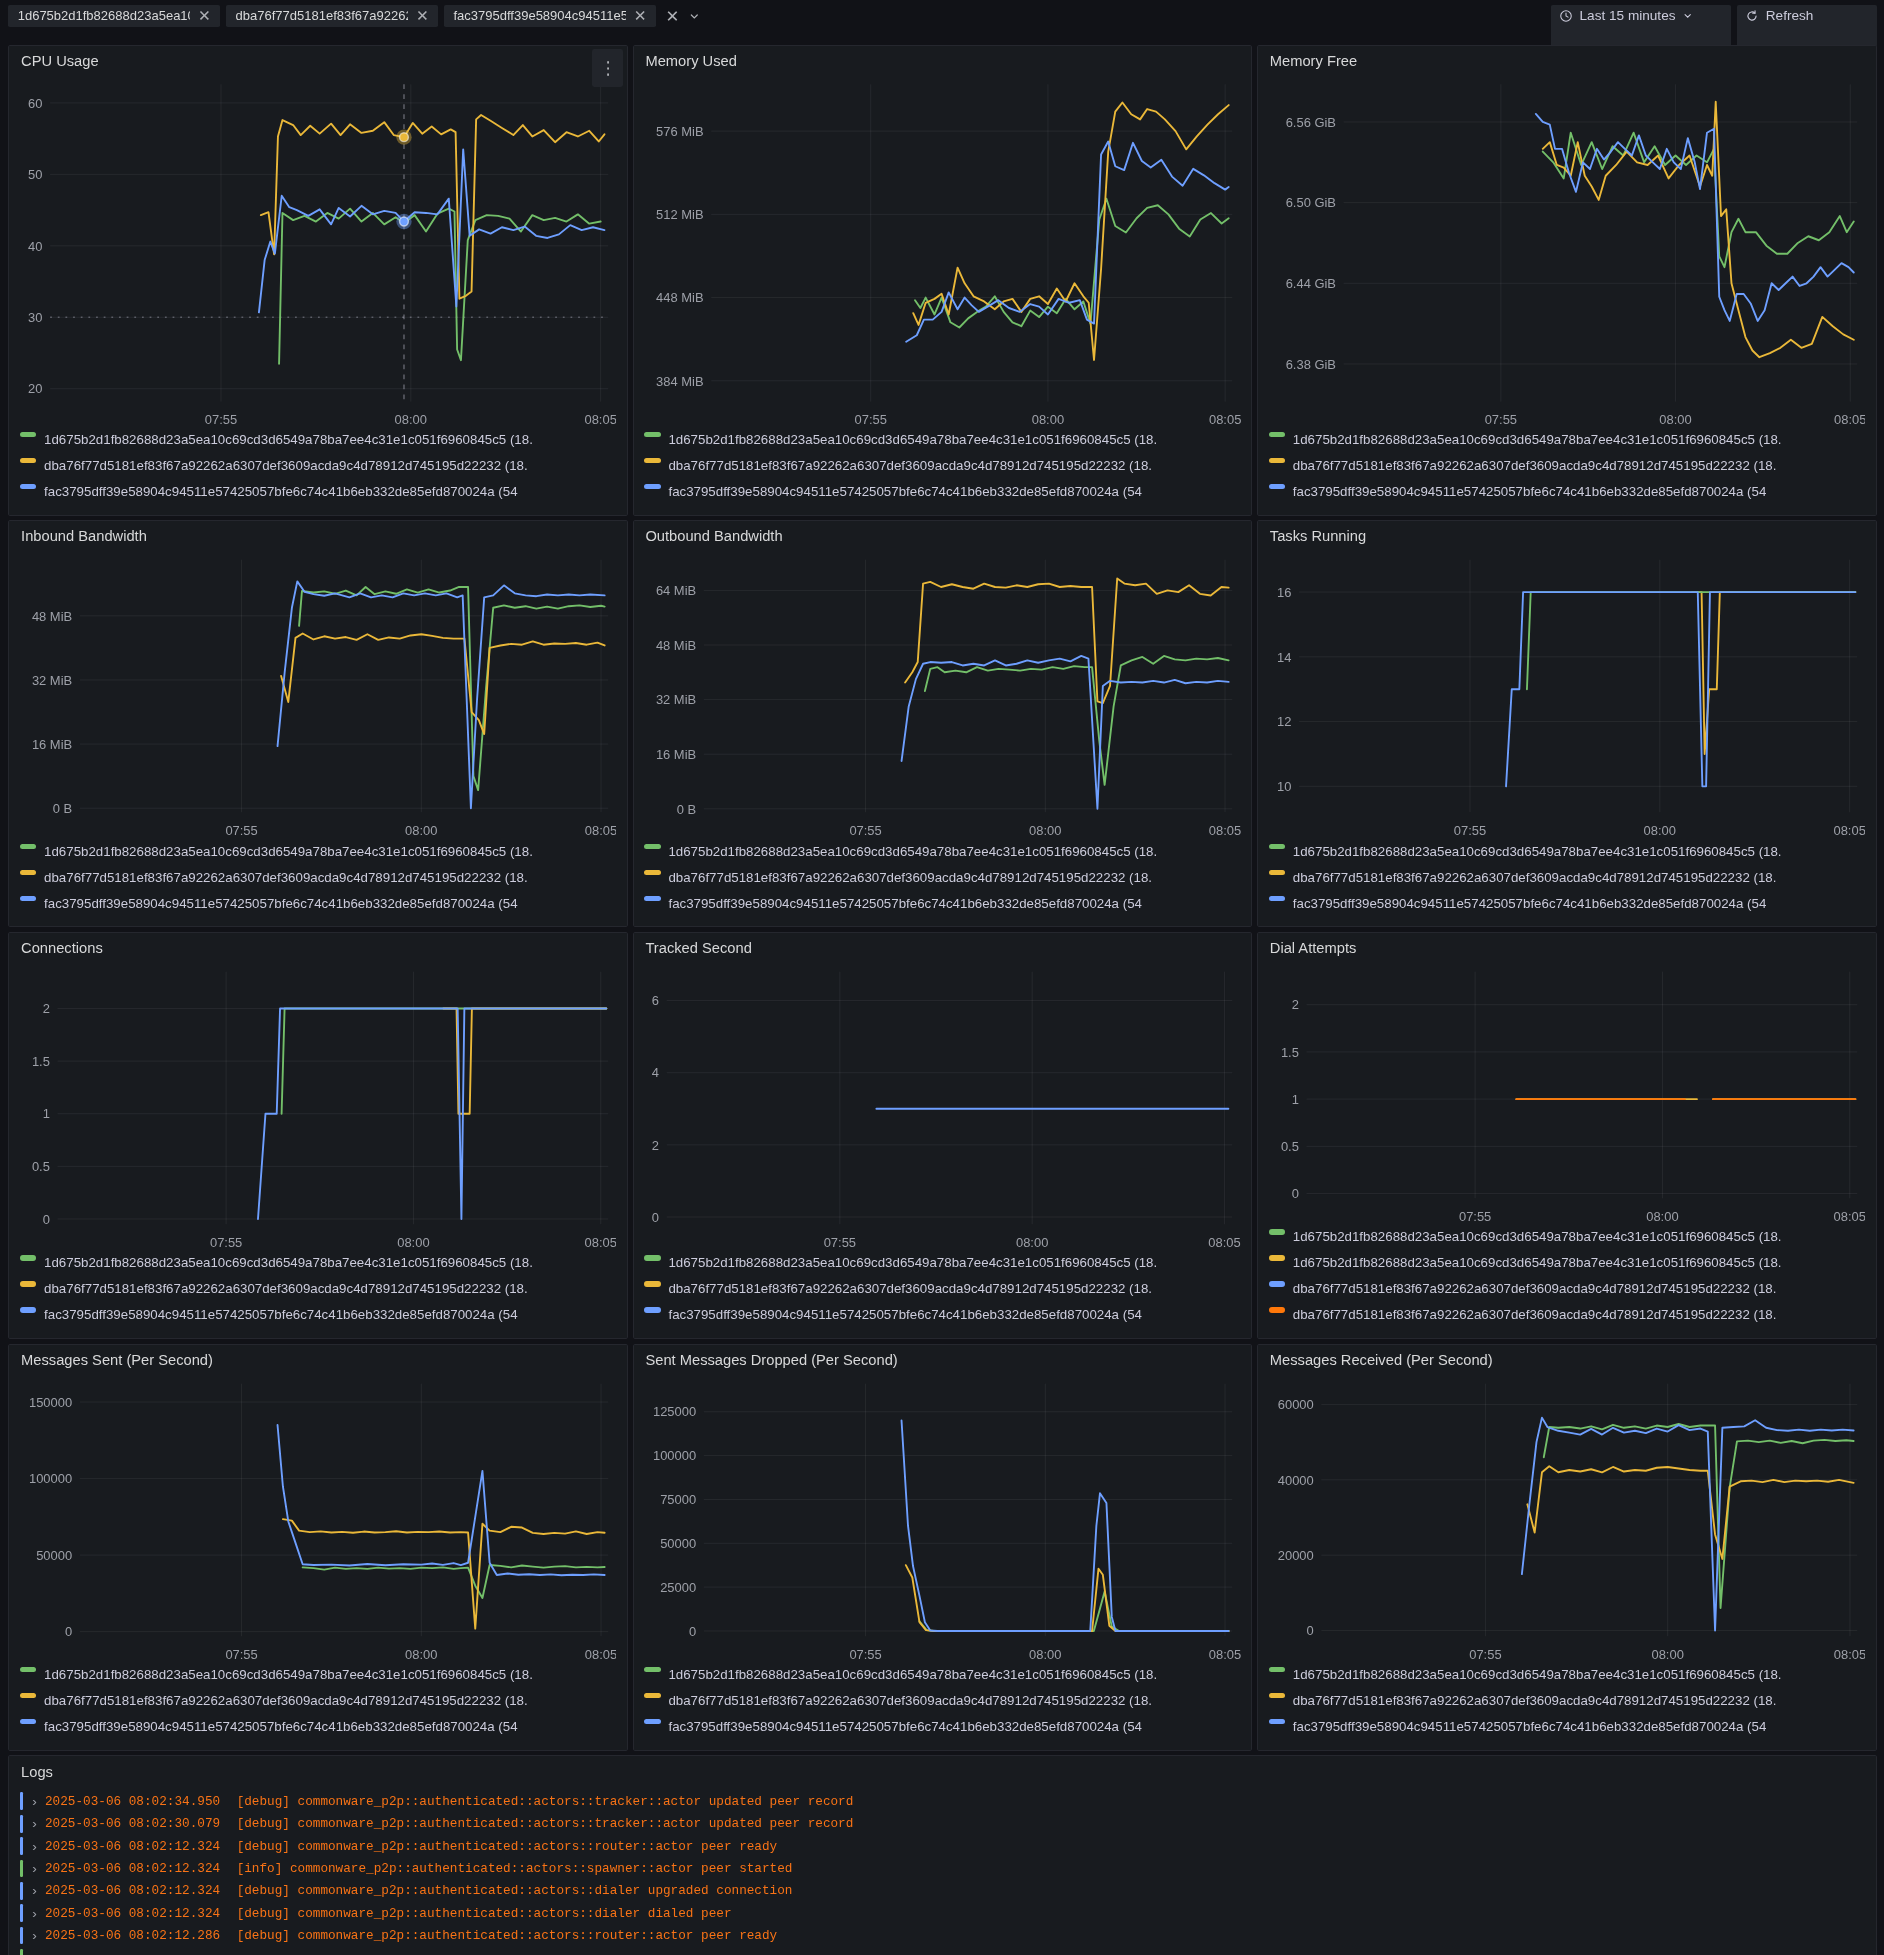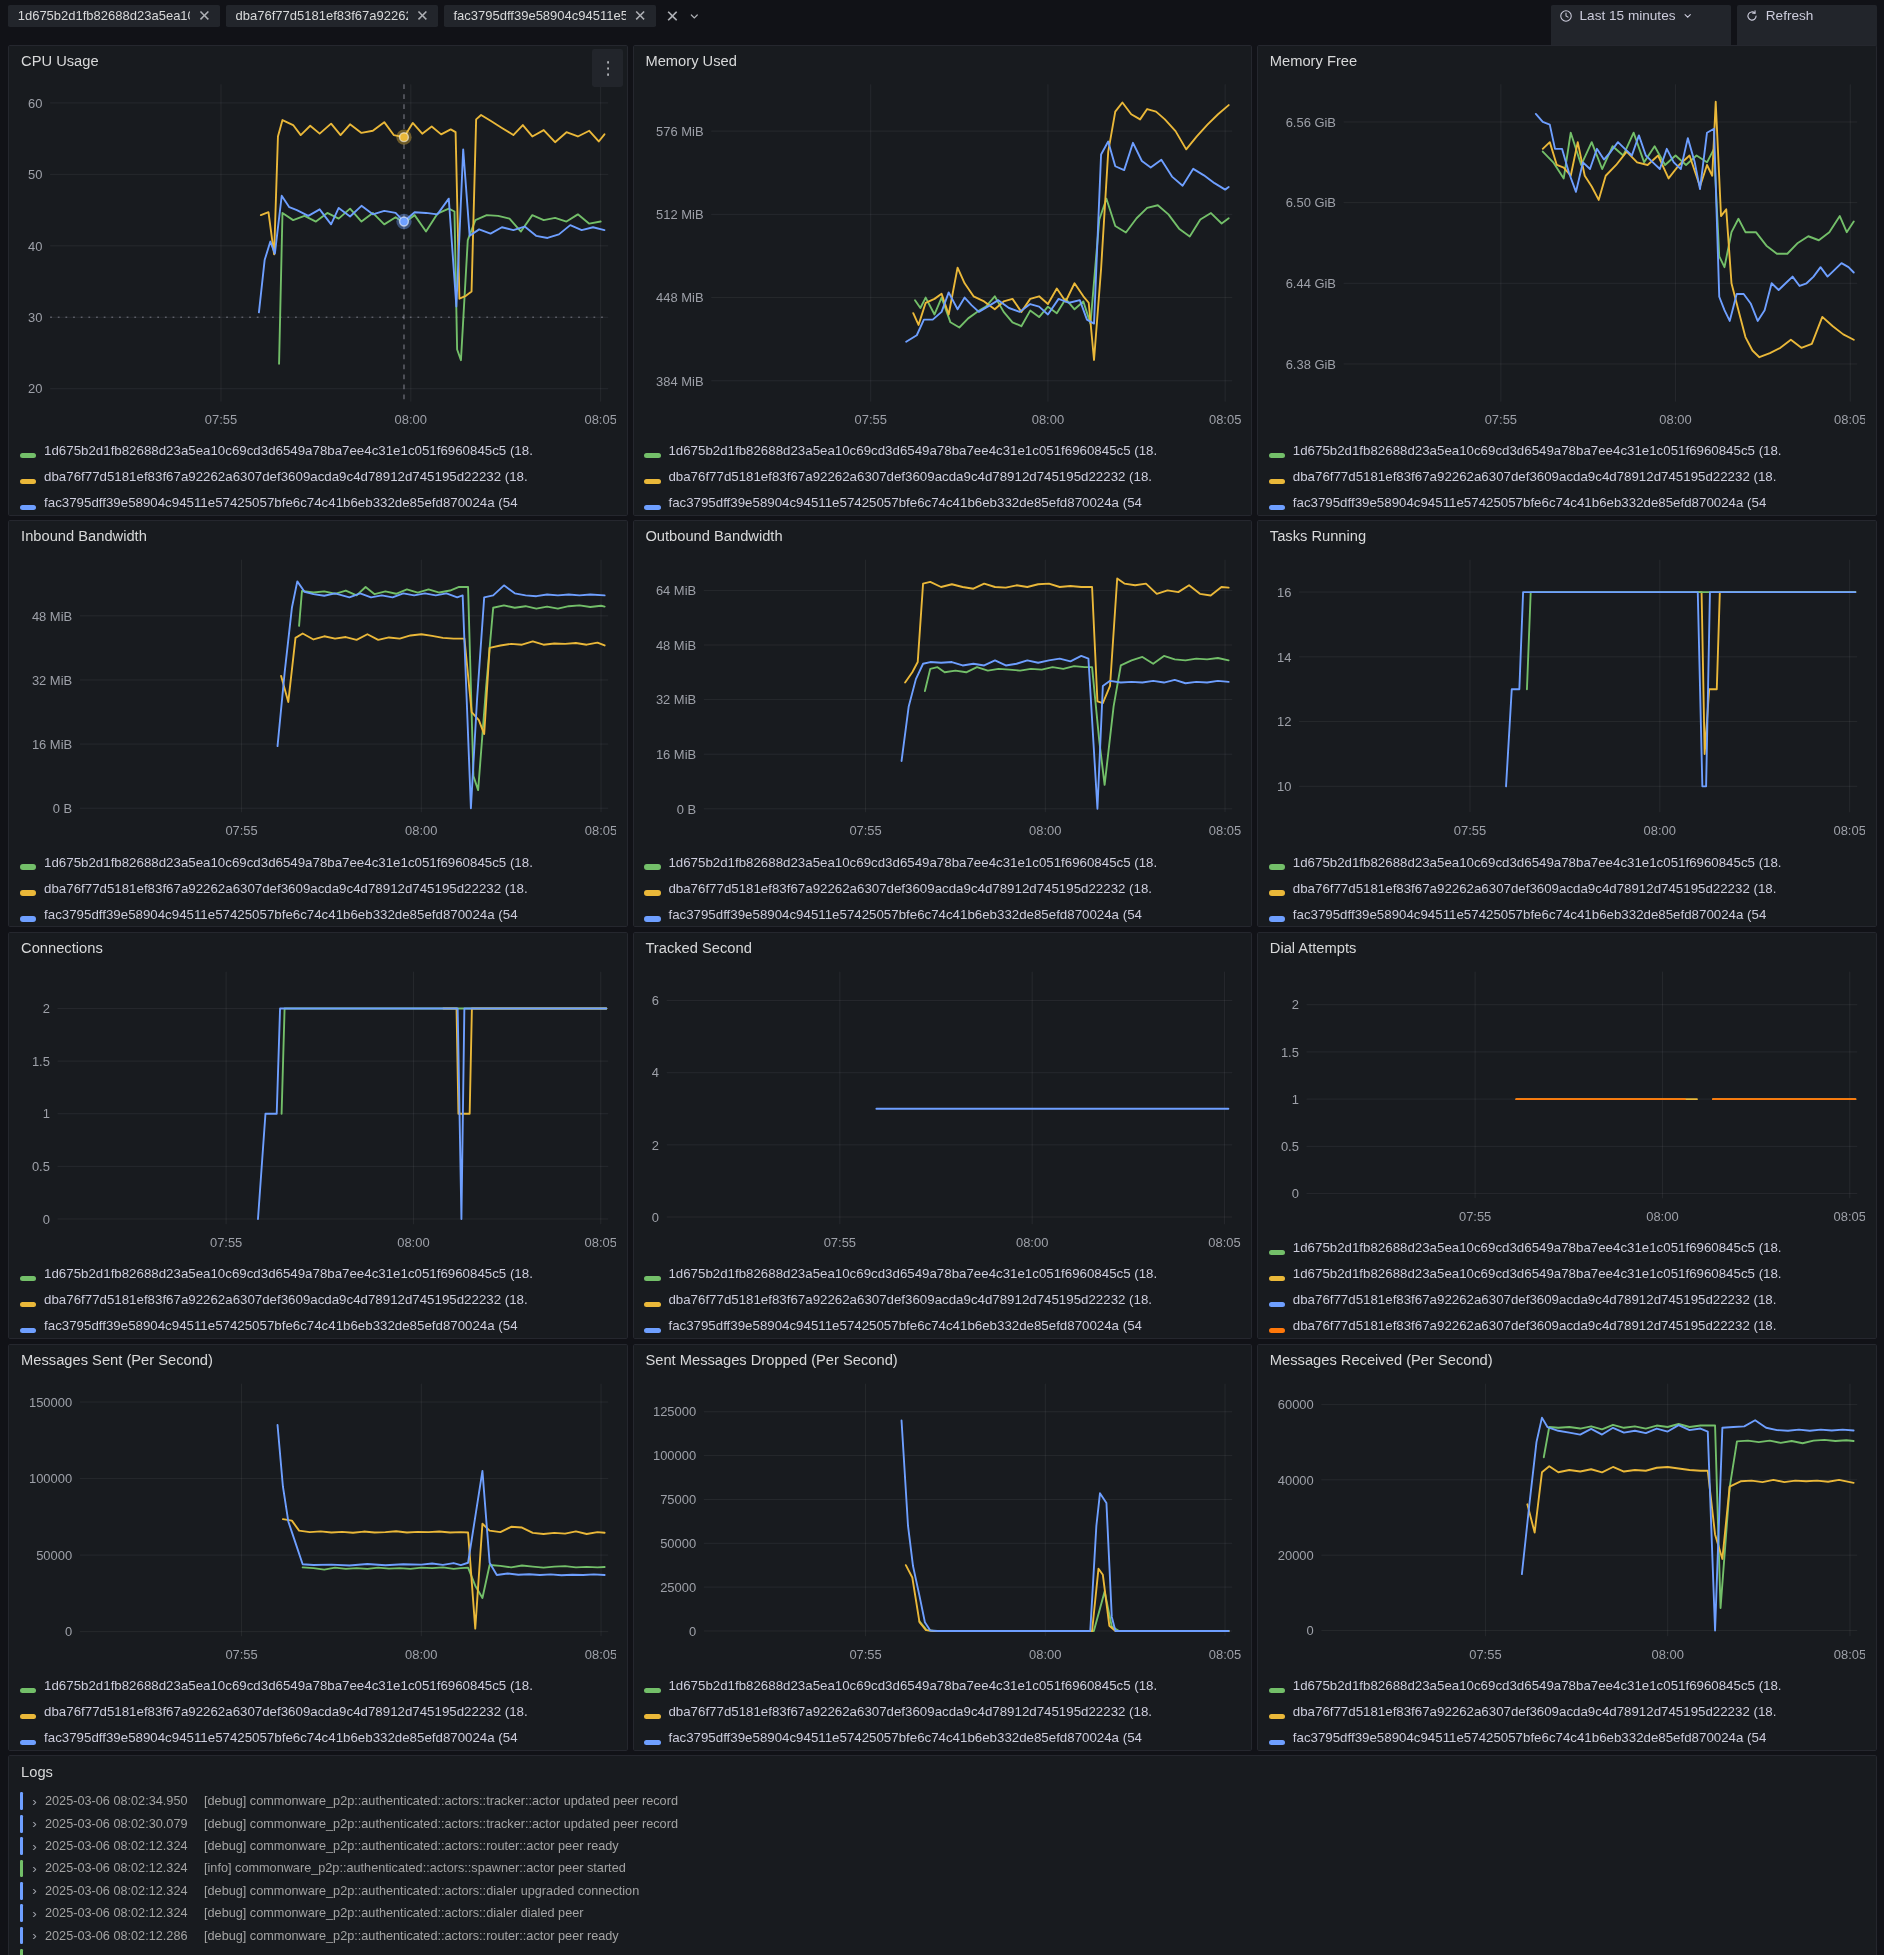--- a/index.html
+++ b/index.html
@@ -20,36 +20,36 @@
   .grid{display:grid;grid-template-columns:repeat(3,1fr);gap:4.7px;padding:4.7px 8.3px 8.3px 8.3px;}
   .panel{background:#181b1f;border:0.6px solid #25272e;border-radius:1.8px;display:flex;flex-direction:column;padding:5.9px 10.6px 4.7px 10.6px;position:relative;overflow:hidden;}
   .h1{height:471px;margin-top:9px;}
   .h2{height:407px;}
   .panel.logs{grid-column:1 / -1;height:207px;}
   .phead{display:flex;align-items:flex-start;}
   .ptitle{font-size:14.7px;font-weight:500;color:#d8d9da;margin:1.2px 0 0 1.2px;}
   .kebab{position:absolute;top:3.5px;right:3.5px;width:31px;height:38px;background:#22252b;border-radius:2.4px;display:flex;align-items:center;justify-content:center;color:#aeb0b5;font-size:17.7px;cursor:pointer;user-select:none;}
   .chart{flex:1 1 auto;width:100%;min-height:0;}
   .legend{margin-top:1.2px;}
-  .lrow{display:flex;align-items:flex-end;gap:7.7px;height:26px;white-space:nowrap;overflow:hidden;cursor:pointer;}
+  .lrow{display:flex;align-items:flex-start;gap:7.7px;height:26px;white-space:nowrap;overflow:hidden;cursor:pointer;}
   .swatch{width:16.5px;height:5.3px;border-radius:2.9px;flex:0 0 auto;}
   .ltext{font-size:13.3px;color:#ccccdc;}
   
   .tick{fill:#9da0a8;font-size:22px;font-family:"Liberation Sans",sans-serif;}
   .gridline{stroke:rgba(204,204,220,0.09);stroke-width:1.5;}
   .dash{stroke:rgba(204,204,220,0.35);stroke-width:2.5;stroke-dasharray:3 10;}
   .dash2{stroke:rgba(204,204,220,0.5);stroke-width:2;stroke-dasharray:8 9;}
   
   .loglines{margin-top:10.6px;overflow:hidden;flex:1 1 auto;}
   .logrow{display:flex;align-items:center;height:22.4px;cursor:pointer;}
   .lvl{width:2.9px;height:17.7px;border-radius:1.2px;margin-right:9.4px;flex:0 0 auto;}
   .lvl.debug{background:#6e9fff;}
   .lvl.info{background:#73bf69;}
   .chev{color:#9da0a8;font-size:13.6px;margin-right:8.3px;}
-  .ltime,.lmsg{font-family:Liberation Sans, sans-serif;font-size:12.7px;color:#a3a3a3;white-space:nowrap;text-align:right;}
+  .ltime,.lmsg{font-family:Liberation Mono, monospace;font-size:12.7px;color:#f97316;white-space:nowrap;text-align:right;}
   .lmsg{margin-left:16.5px;}
 </style>
 </head>
 <body>
 
 <header class="topbar">
   <div class="chips">
     <div class="chip">
       <span class="chip-label">1d675b2d1fb82688d23a5ea10c69cd3d6549a78ba7ee4...</span>
       <span class="chip-x">✕</span>

